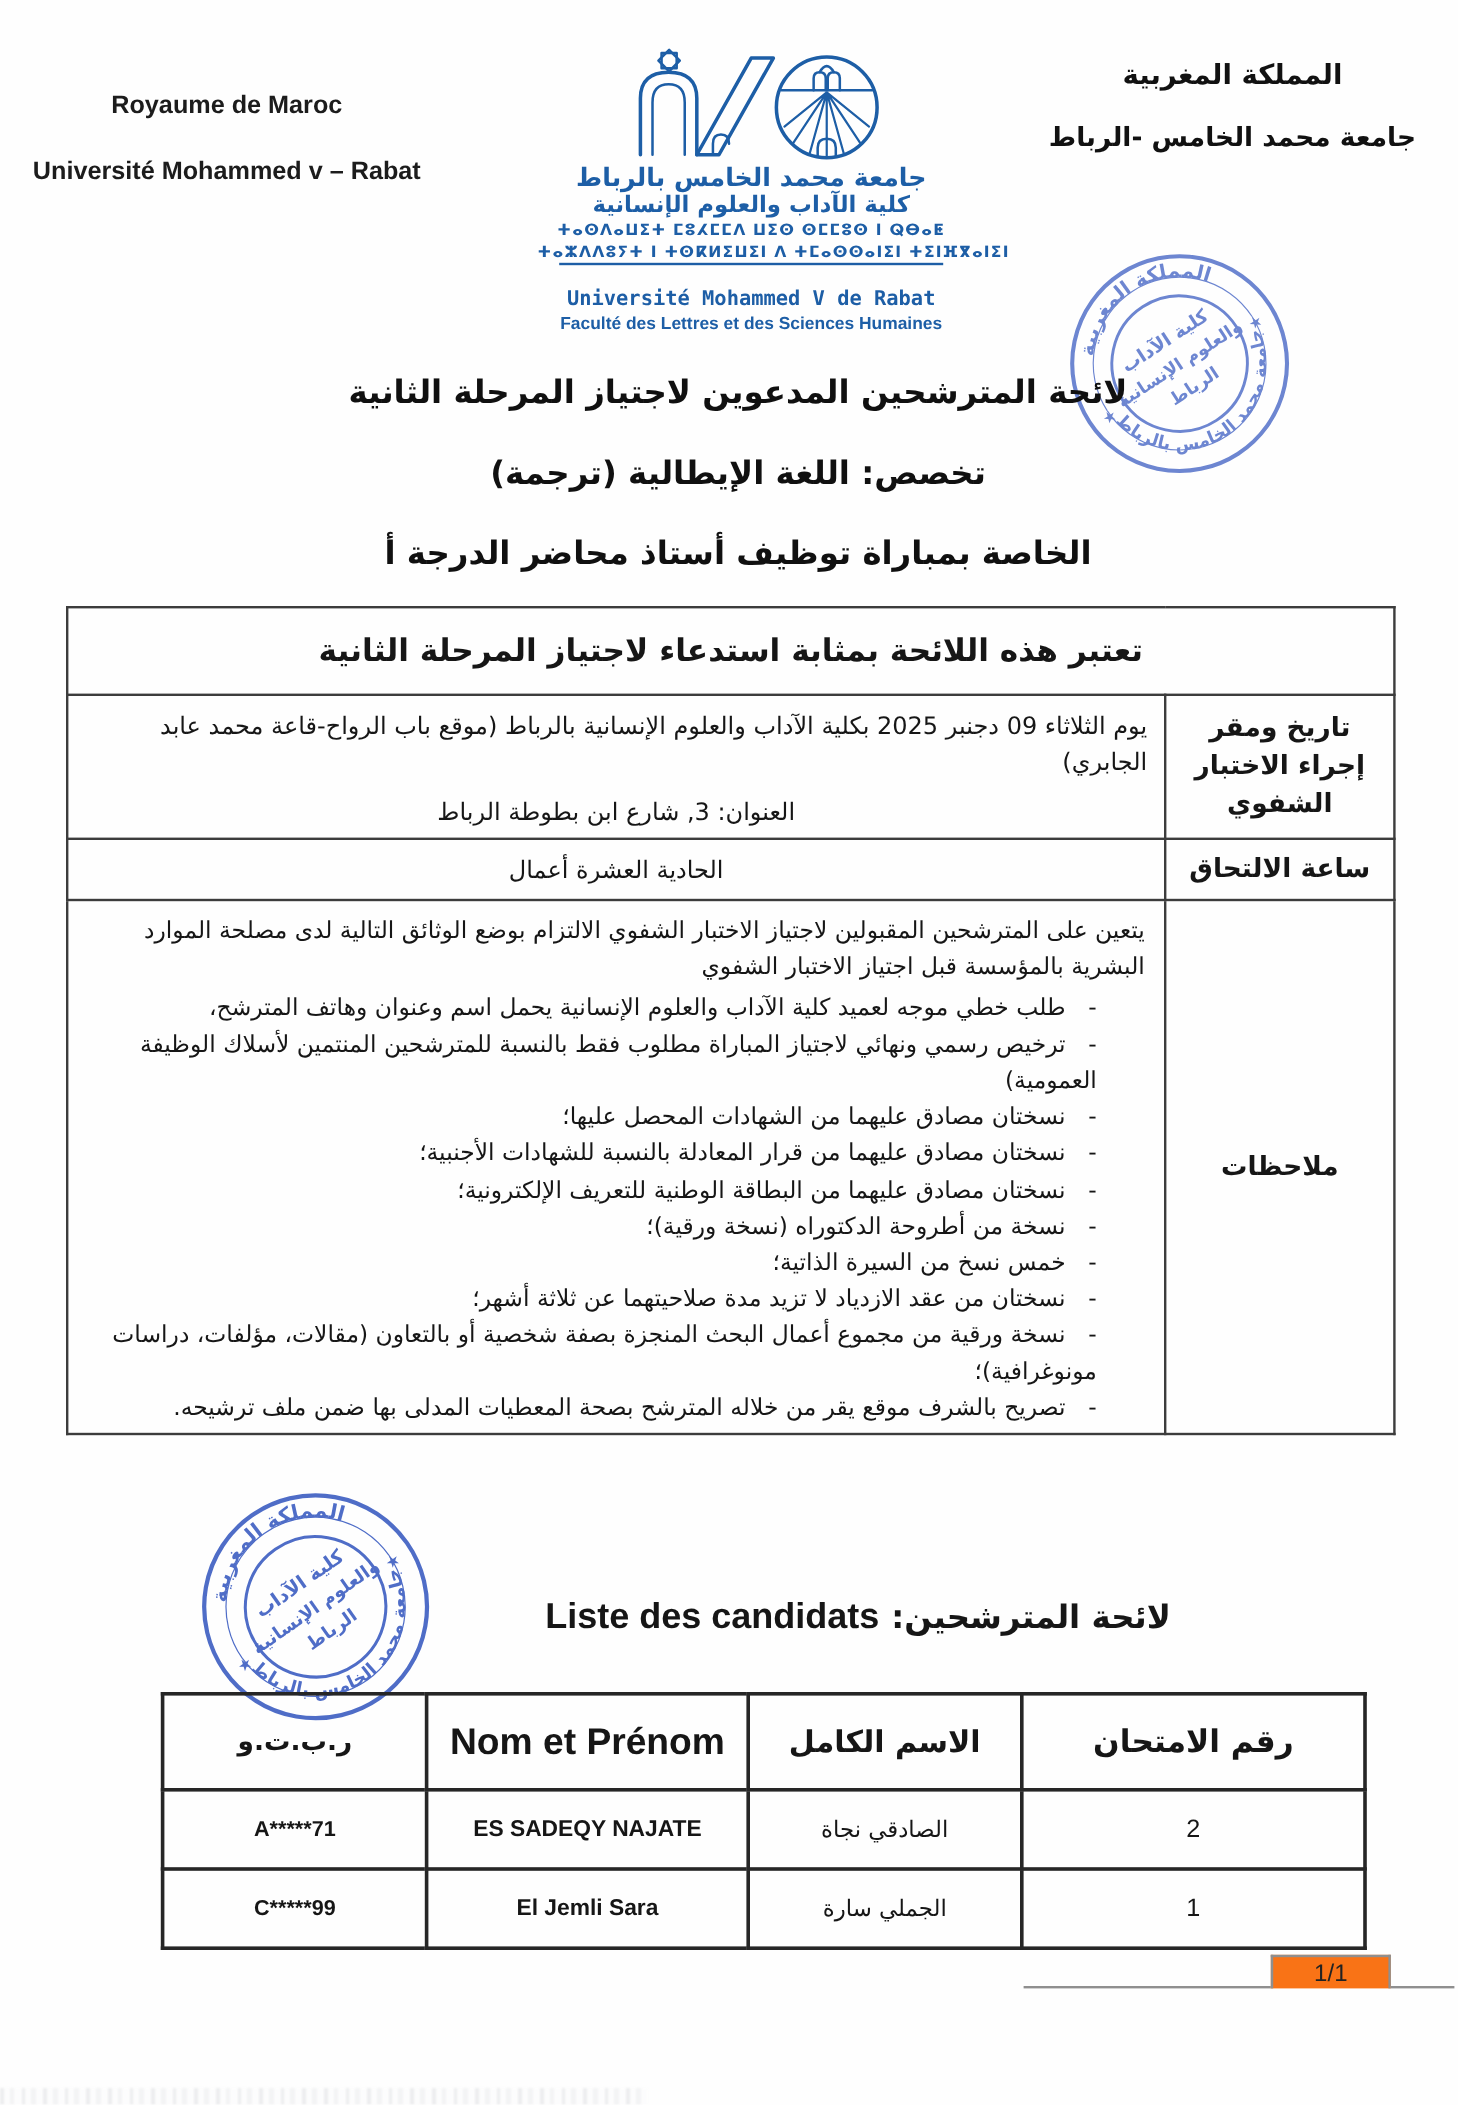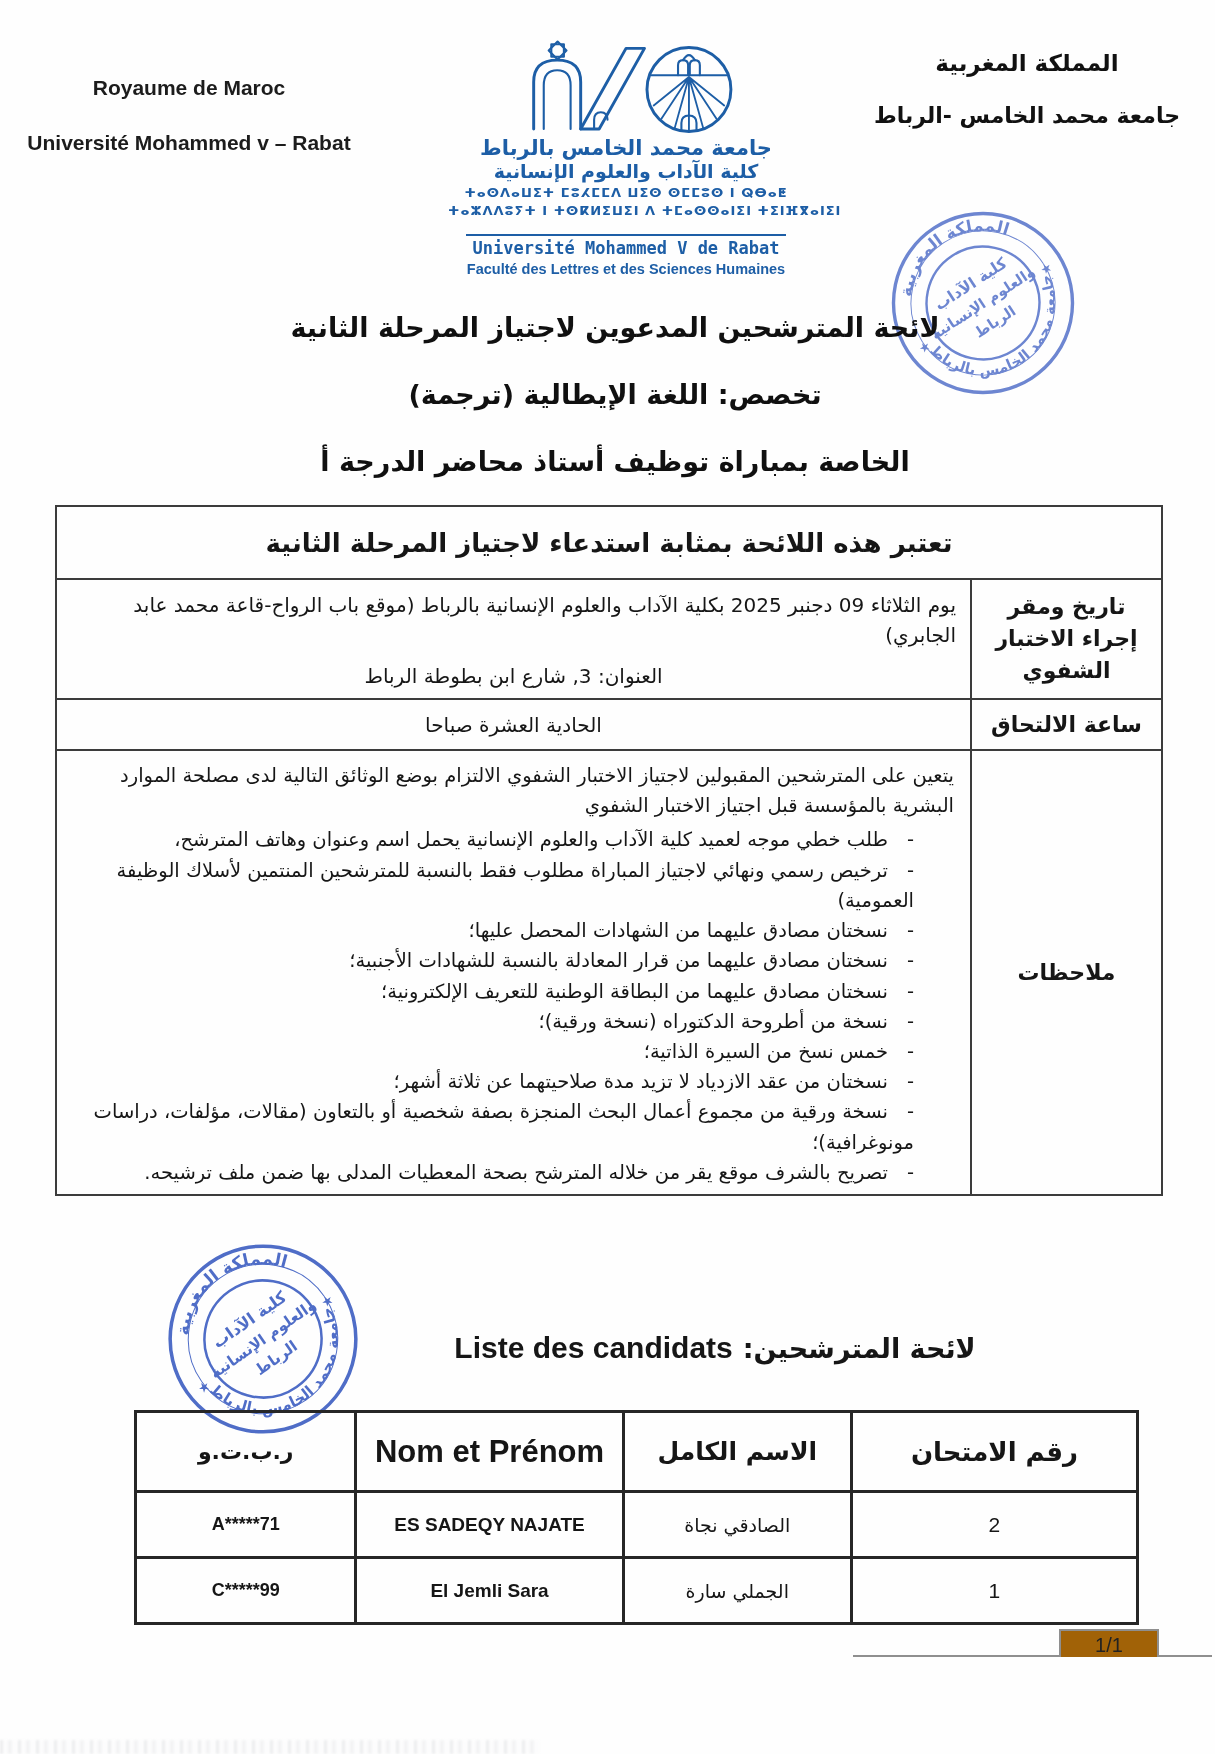--- a/index.html
+++ b/index.html
@@ -29,21 +29,21 @@
   .logo{
     position:absolute;left:448px;top:40px;width:356px;text-align:center;
     color:#1d5ea6;
   }
   .logo svg{display:block;margin:0 auto;}
   .logo .ar1{font-size:21px;font-weight:bold;margin-top:2px;letter-spacing:1px;}
   .logo .ar2{font-size:19px;font-weight:bold;letter-spacing:1px;}
   .logo .tif{font-size:13px;font-weight:bold;letter-spacing:1px;margin-top:3px;white-space:nowrap;}
   .logo .fr1{
     font-family:"DejaVu Sans Mono",monospace;font-weight:bold;font-size:17px;
-    border-top:2px solid #1d5ea6;margin:16px 18px 0;padding-top:2px;white-space:nowrap;
+    border-top:2px solid #1d5ea6;margin:1px 18px 0;padding-top:18px;white-space:nowrap;
   }
   .logo .fr2{font-family:"Liberation Sans",sans-serif;font-weight:bold;font-size:14.5px;margin-top:3px;white-space:nowrap;}
 
   
   .stamp{position:absolute;color:#3d5ec2;}
   .stamp svg text{fill:currentColor;font-family:"DejaVu Sans",sans-serif;}
   .stamp-top{left:876px;top:196px;width:214px;height:214px;transform:rotate(-33deg);opacity:.75;}
   .stamp-bottom{left:152px;top:1228px;width:222px;height:222px;transform:rotate(-35deg);opacity:.9;}
 
   
@@ -95,21 +95,21 @@
   td.c-exam{font-family:"Liberation Sans",sans-serif;font-size:21px;}
   td.c-ar{font-size:19px;}
   td.c-fr{font-family:"Liberation Sans",sans-serif;font-weight:bold;font-size:19px;direction:ltr;}
   td.c-id{font-family:"Liberation Sans",sans-serif;font-weight:bold;font-size:18px;direction:ltr;}
 
   
   .footer-line-a{position:absolute;left:853px;top:1655px;width:206px;height:2px;background:#8f8f8f;}
   .footer-line-b{position:absolute;left:1159px;top:1655px;width:53px;height:2px;background:#8f8f8f;}
   .footer-tab{
     position:absolute;left:1059px;top:1629px;width:100px;height:28px;
-    border:2px solid #8f8f8f;border-bottom:none;background:#a16207;
+    border:2px solid #8f8f8f;border-bottom:none;background:#f97316;
     font-family:"Liberation Sans",sans-serif;font-size:20px;color:#222;
     text-align:center;line-height:28px;
   }
   .scan-noise{
     position:absolute;left:0;top:1740px;width:540px;height:14px;opacity:.35;
     background:repeating-linear-gradient(90deg,
       rgba(110,116,128,.35) 0 3px, rgba(205,208,214,.12) 3px 8px,
       rgba(140,146,158,.28) 8px 12px, rgba(220,222,226,.1) 12px 18px);
     filter:blur(1px);
   }
@@ -199,21 +199,21 @@
     </tr>
     <tr class="row-date" data-name="table-row">
       <td class="label" data-name="date-location-label">تاريخ ومقر إجراء الاختبار الشفوي</td>
       <td class="content" data-name="date-location-value">
         <div class="date-l1" data-name="exam-date-line">يوم الثلاثاء 09 دجنبر 2025 بكلية الآداب والعلوم الإنسانية بالرباط (موقع باب الرواح-قاعة محمد عابد الجابري)</div>
         <div class="date-l2" data-name="exam-address-line">العنوان: 3, شارع ابن بطوطة  الرباط</div>
       </td>
     </tr>
     <tr class="row-time" data-name="table-row">
       <td class="label" data-name="arrival-time-label">ساعة الالتحاق</td>
-      <td class="content" data-name="arrival-time-value">الحادية العشرة صباحا</td>
+      <td class="content" data-name="arrival-time-value">الحادية العشرة أعمال</td>
     </tr>
     <tr class="row-notes" data-name="table-row">
       <td class="label" data-name="notes-label">ملاحظات</td>
       <td class="content" data-name="notes-content">
         <div class="notes-intro" data-name="notes-intro-text">يتعين على المترشحين المقبولين لاجتياز الاختبار الشفوي الالتزام بوضع الوثائق التالية لدى مصلحة الموارد البشرية بالمؤسسة قبل اجتياز الاختبار الشفوي</div>
         <ul class="notes" data-name="required-documents-list">
 
             <li data-name="required-document-item">
               <span class="dash" data-name="bullet-dash">-</span><span class="note-text">طلب خطي موجه لعميد كلية الآداب والعلوم الإنسانية يحمل اسم وعنوان وهاتف المترشح،</span>
             </li>

